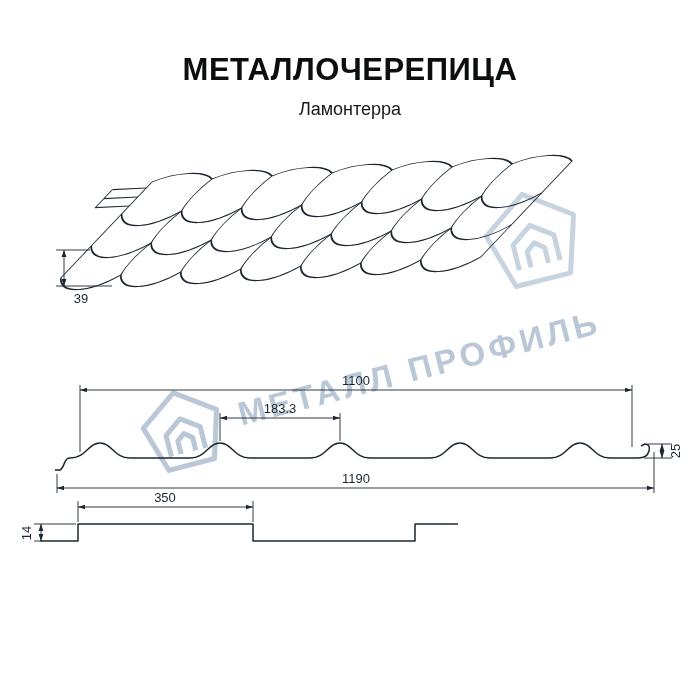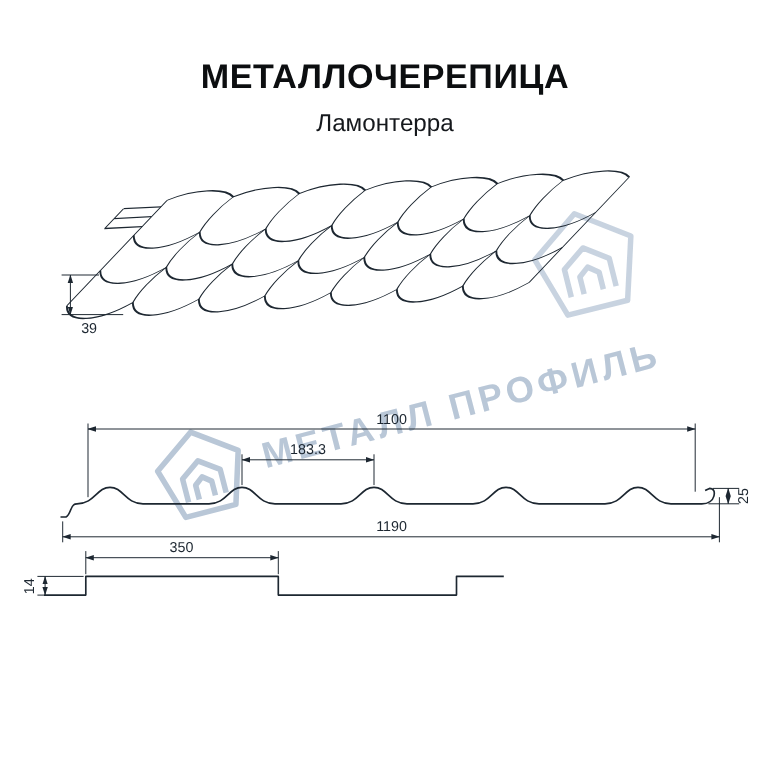--- a/index.html
+++ b/index.html
@@ -2,21 +2,21 @@
 <html><head>
 <meta charset="utf-8">
 <style>
   *{margin:0;padding:0;box-sizing:border-box}
   html,body{width:700px;height:700px;background:#fff;font-family:"Liberation Sans",sans-serif;overflow:hidden}
   .page{position:relative;width:700px;height:521px;background:#fff}
 
   .title{position:absolute;top:52px;left:0;width:100%;text-align:center;
          font-size:31px;font-weight:700;color:#0c0e10;letter-spacing:.5px}
   .subtitle{position:absolute;top:99px;left:0;width:100%;text-align:center;
-         font-size:22px;color:#15181c}
+         font-size:18px;color:#15181c}
 
   .watermark{position:absolute;left:142px;top:398px;display:flex;align-items:center;gap:16px;
          color:#b9c7d7;transform:rotate(-14.5deg);transform-origin:left center;z-index:1}
   .wm-text{font-size:33px;font-weight:700;letter-spacing:4px;white-space:nowrap}
   .wm-logo{width:84px;height:84px;flex:0 0 auto}
   .wm-logo-tr{position:absolute;left:483px;top:188px;width:100px;height:100px;
          transform:rotate(-14deg);color:#c3cfdd;opacity:.9;z-index:1}
 
   svg.drawing{position:absolute;left:0;top:0;z-index:2}
   svg.drawing text{font-family:"Liberation Sans",sans-serif;font-size:13px;fill:#1d2731;stroke:none}

